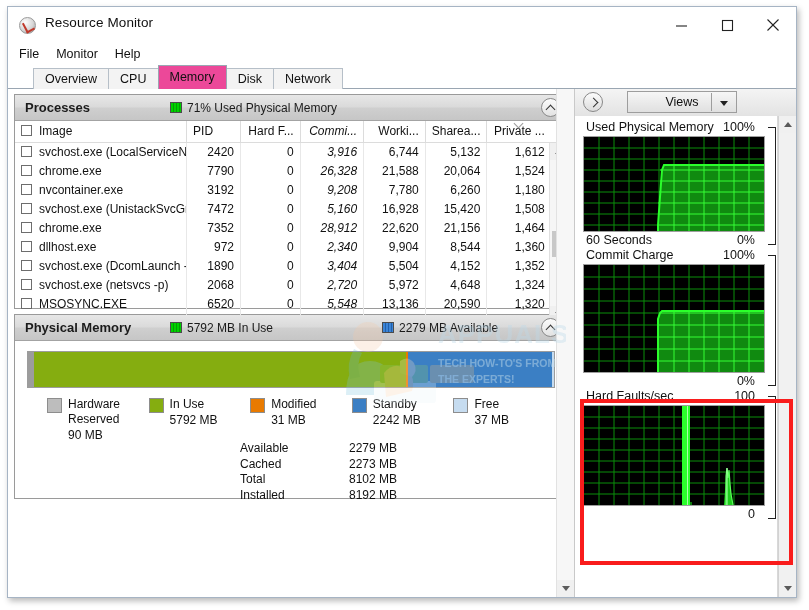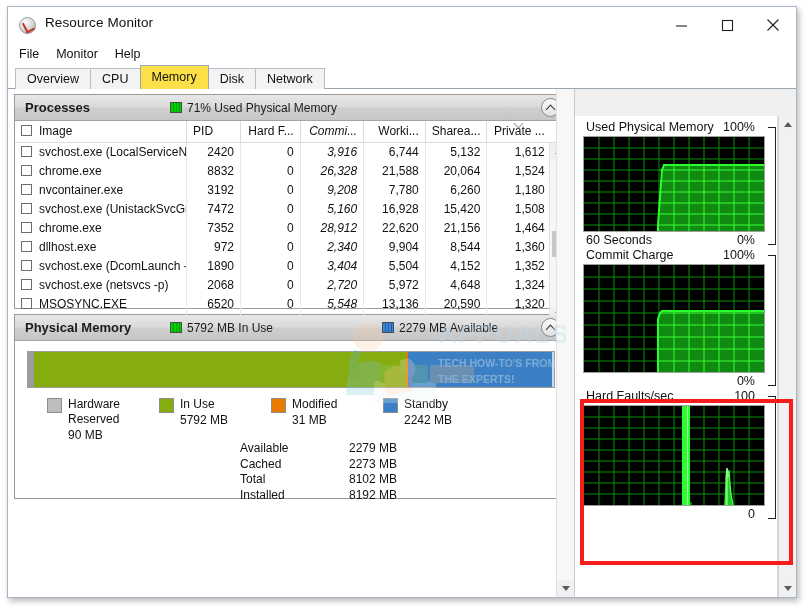--- a/index.html
+++ b/index.html
@@ -36,33 +36,33 @@
     letter-spacing:.1px;
   }
   .wbtns{position:absolute;right:0;top:0;height:36px;display:flex;}
   .wbtn{width:46px;height:36px;display:flex;align-items:center;justify-content:center;}
   .wbtn svg{display:block;}
   
   .menubar{height:22px;background:#fff;padding-left:11px;display:flex;align-items:center;gap:0;}
   .menu-item{font-size:12.5px;color:#101010;padding:1px 9px 1px 0px;margin-right:8px;}
   
   .tabstrip{
-    height:24px;background:#fff;position:relative;padding-left:7px;
+    height:24px;background:#fff;position:relative;padding-left:25px;
     display:flex;align-items:flex-end;
   }
   .tabstrip:after{
     content:"";position:absolute;left:0;right:0;bottom:0;height:1px;background:#9aa6b2;
   }
   .tab{
     height:21px;line-height:21px;padding:0 11px;font-size:12.5px;color:#111;
     border:1px solid #b6bfc8;border-bottom:none;background:#f3f3f3;
     margin-right:-1px;position:relative;z-index:1;box-sizing:border-box;
   }
   .tab.active{
-    background:#fde047;height:24px;line-height:22px;z-index:3;
+    background:#ec4899;height:24px;line-height:22px;z-index:3;
     border-color:#9aa6b2;
   }
   
   .content{
     position:absolute;left:0;right:0;top:82px;bottom:0;
     background:#1d4ed8;display:flex;
   }
   .left-pane{
     position:relative;width:566px;background:#ffffff;
     border-right:1px solid #c9c9c9;overflow:hidden;
@@ -314,21 +314,21 @@
                   <div class="td col-pid num">2420</div>
                   <div class="td col-hf num">0</div>
                   <div class="td col-cm num">3,916</div>
                   <div class="td col-wk num">6,744</div>
                   <div class="td col-sh num">5,132</div>
                   <div class="td col-pv num">1,612</div>
                   <div style="width: 17px;"></div>
                 </div>
                 <div class="trow">
                   <div class="td col-img"><span class="cbx"></span><span>chrome.exe</span></div>
-                  <div class="td col-pid num">8832</div>
+                  <div class="td col-pid num">7790</div>
                   <div class="td col-hf num">0</div>
                   <div class="td col-cm num">26,328</div>
                   <div class="td col-wk num">21,588</div>
                   <div class="td col-sh num">20,064</div>
                   <div class="td col-pv num">1,524</div>
                   <div style="width: 17px;"></div>
                 </div>
                 <div class="trow">
                   <div class="td col-img"><span class="cbx"></span><span>nvcontainer.exe</span></div>
                   <div class="td col-pid num">3192</div>
@@ -466,20 +466,27 @@
                   <div>31 MB</div>
                 </div>
               </div>
               <div class="leg">
                 <div class="leg-sw" style="background: rgb(59, 127, 196);"></div>
                 <div class="leg-txt">
                   <div>Standby</div>
                   <div>2242 MB</div>
                 </div>
               </div>
+              <div class="leg">
+                <div class="leg-sw" style="background: rgb(198, 220, 240);"></div>
+                <div class="leg-txt">
+                  <div>Free</div>
+                  <div>37 MB</div>
+                </div>
+              </div>
             </div>
           <div class="stats" id="stats-host">
               <div class="row">
                 <div class="k">Available</div>
                 <div class="v">2279 MB</div>
               </div>
               <div class="row">
                 <div class="k">Cached</div>
                 <div class="v">2273 MB</div>
               </div>
@@ -496,20 +503,28 @@
       </div>
 
       <div class="left-scroll">
         <div class="vs-arrow bottom">
             <div class="tri down"></div>
           </div>
       </div>
     </div>
 
     <div class="right-pane">
+      <div class="rp-toolbar">
+        <div class="navbtn"></div>
+        <div class="viewsbtn">
+          <span>Views</span>
+          <span class="sep"></span>
+            <span class="arw"></span>
+        </div>
+      </div>
 
       <div class="rp-inner">
 
         <div class="gblock">
           <div class="glabel">
             <span>Used Physical Memory</span>
             <span>100%</span>
           </div>
           <div class="canvasbox" style="height:96px;width:182px;">
             <svg width="180" height="94" viewBox="0 0 180 94" preserveAspectRatio="none">

